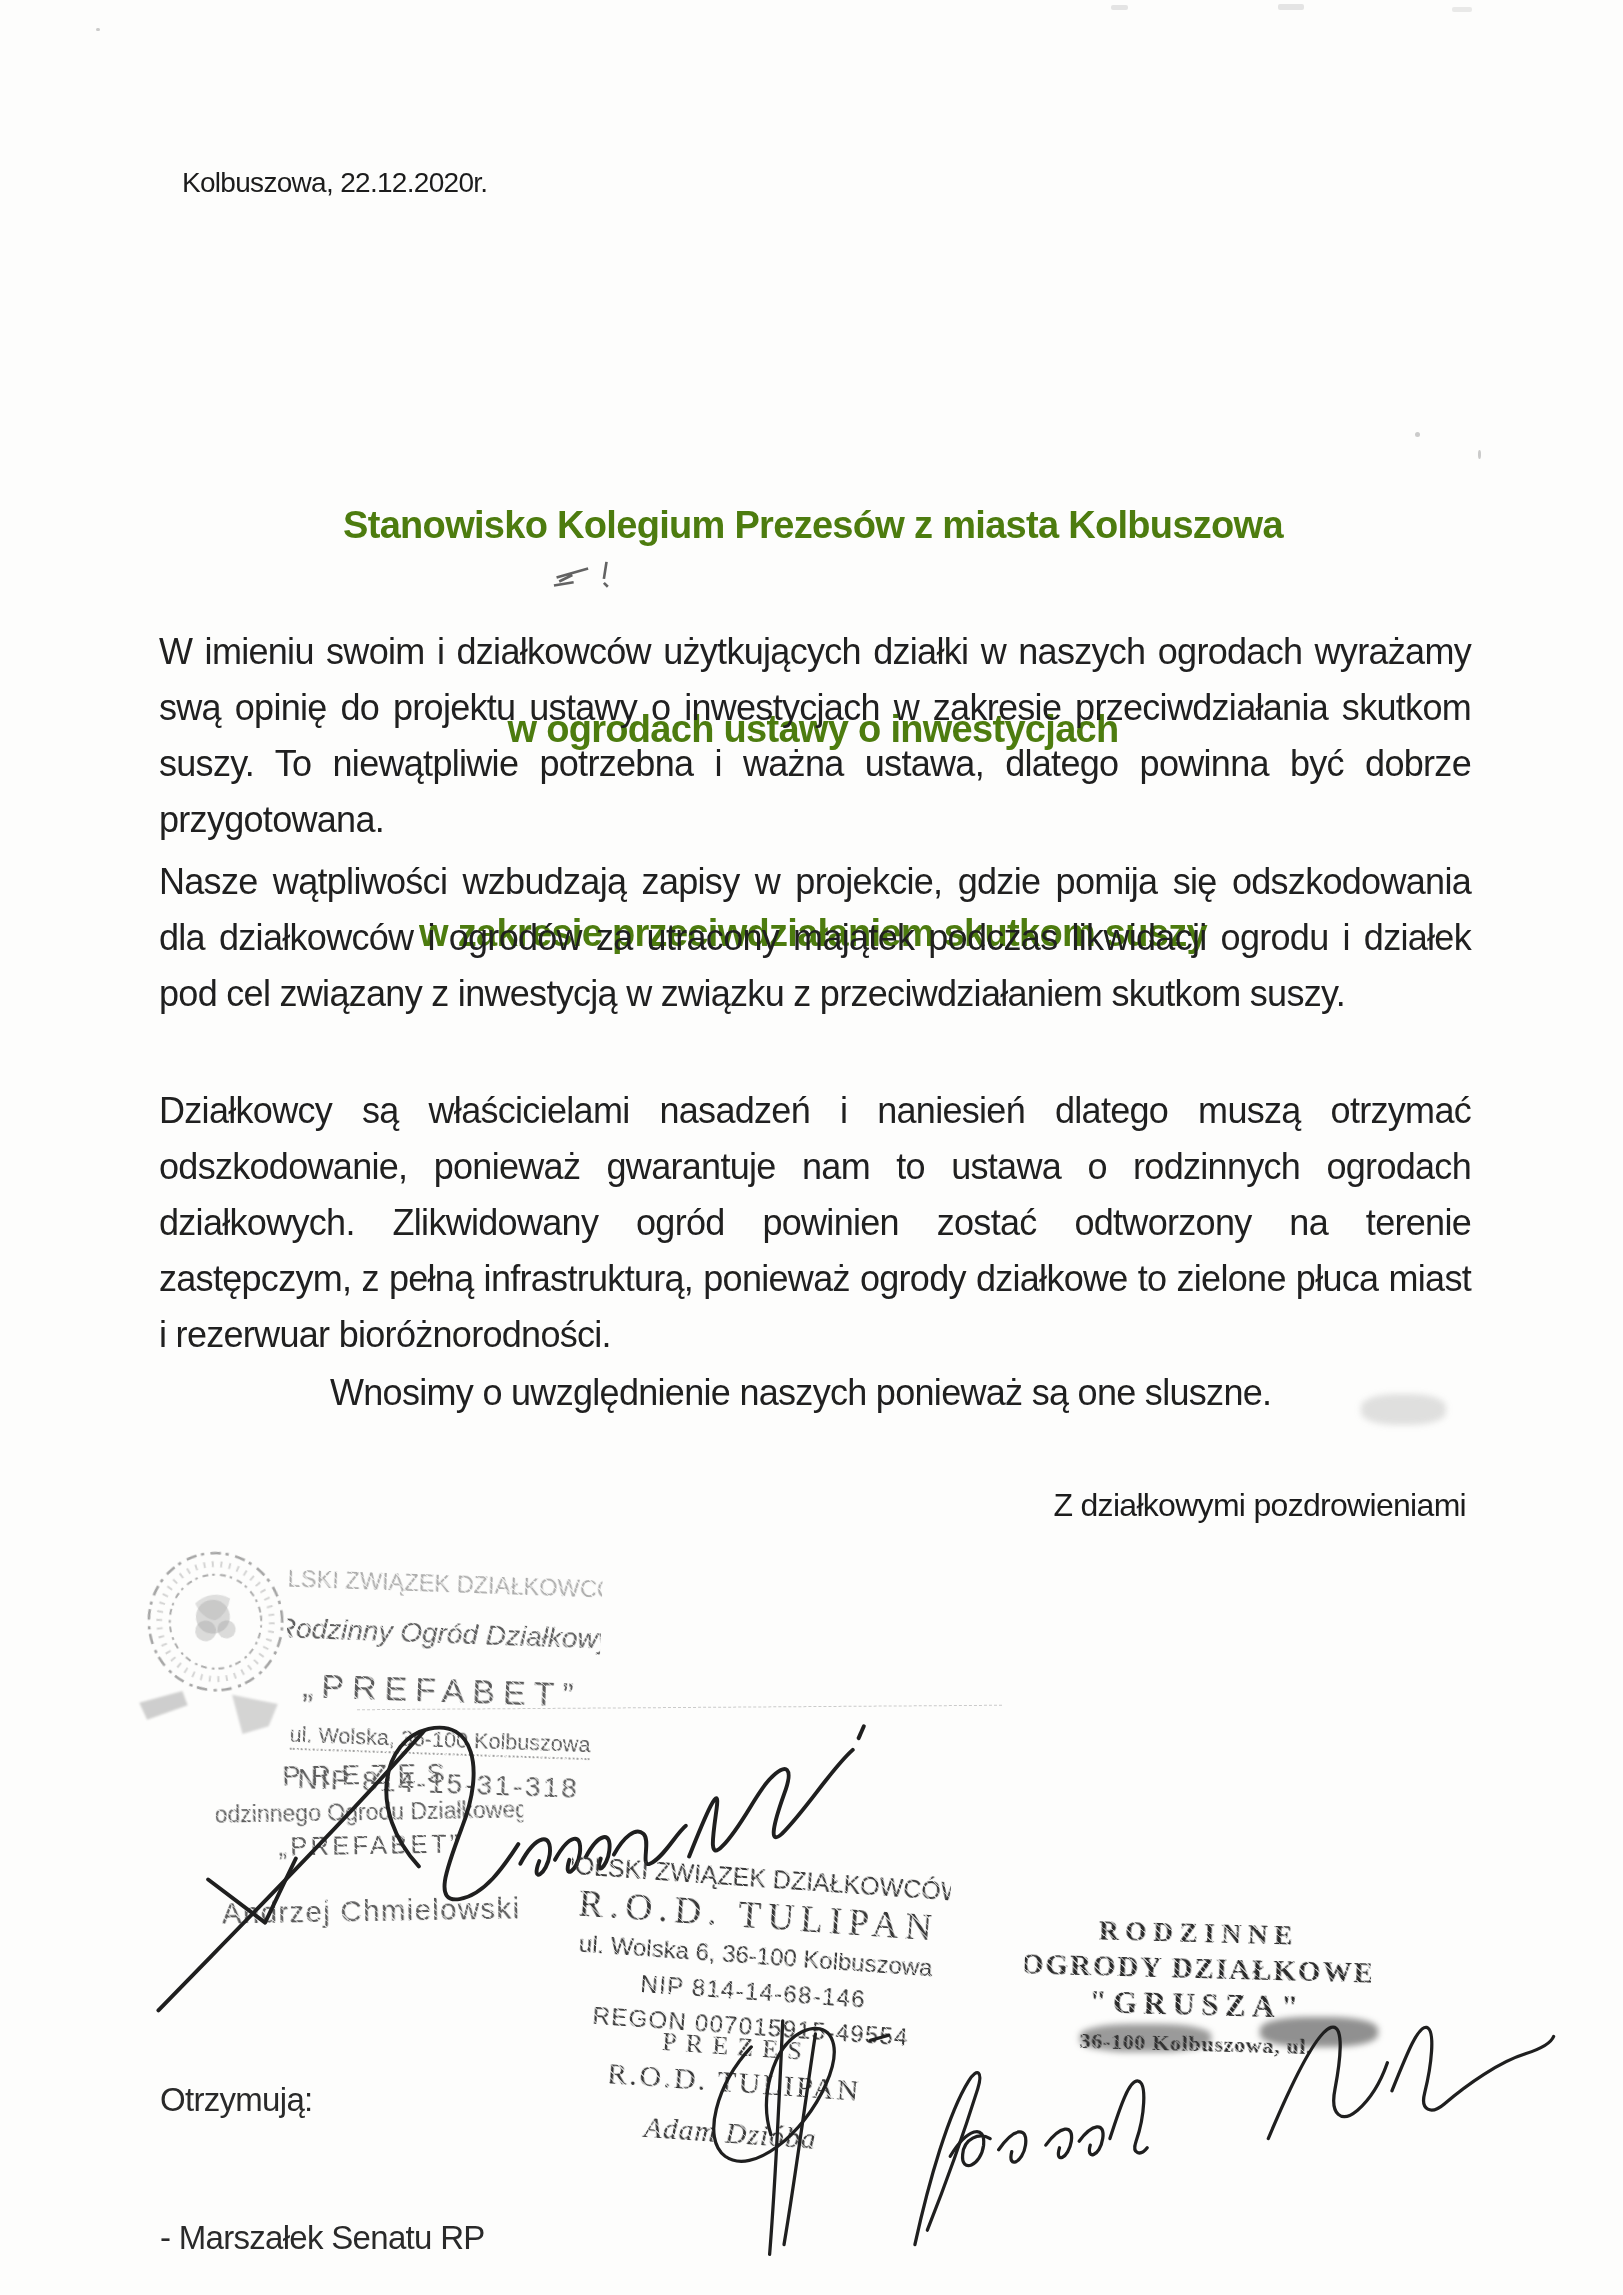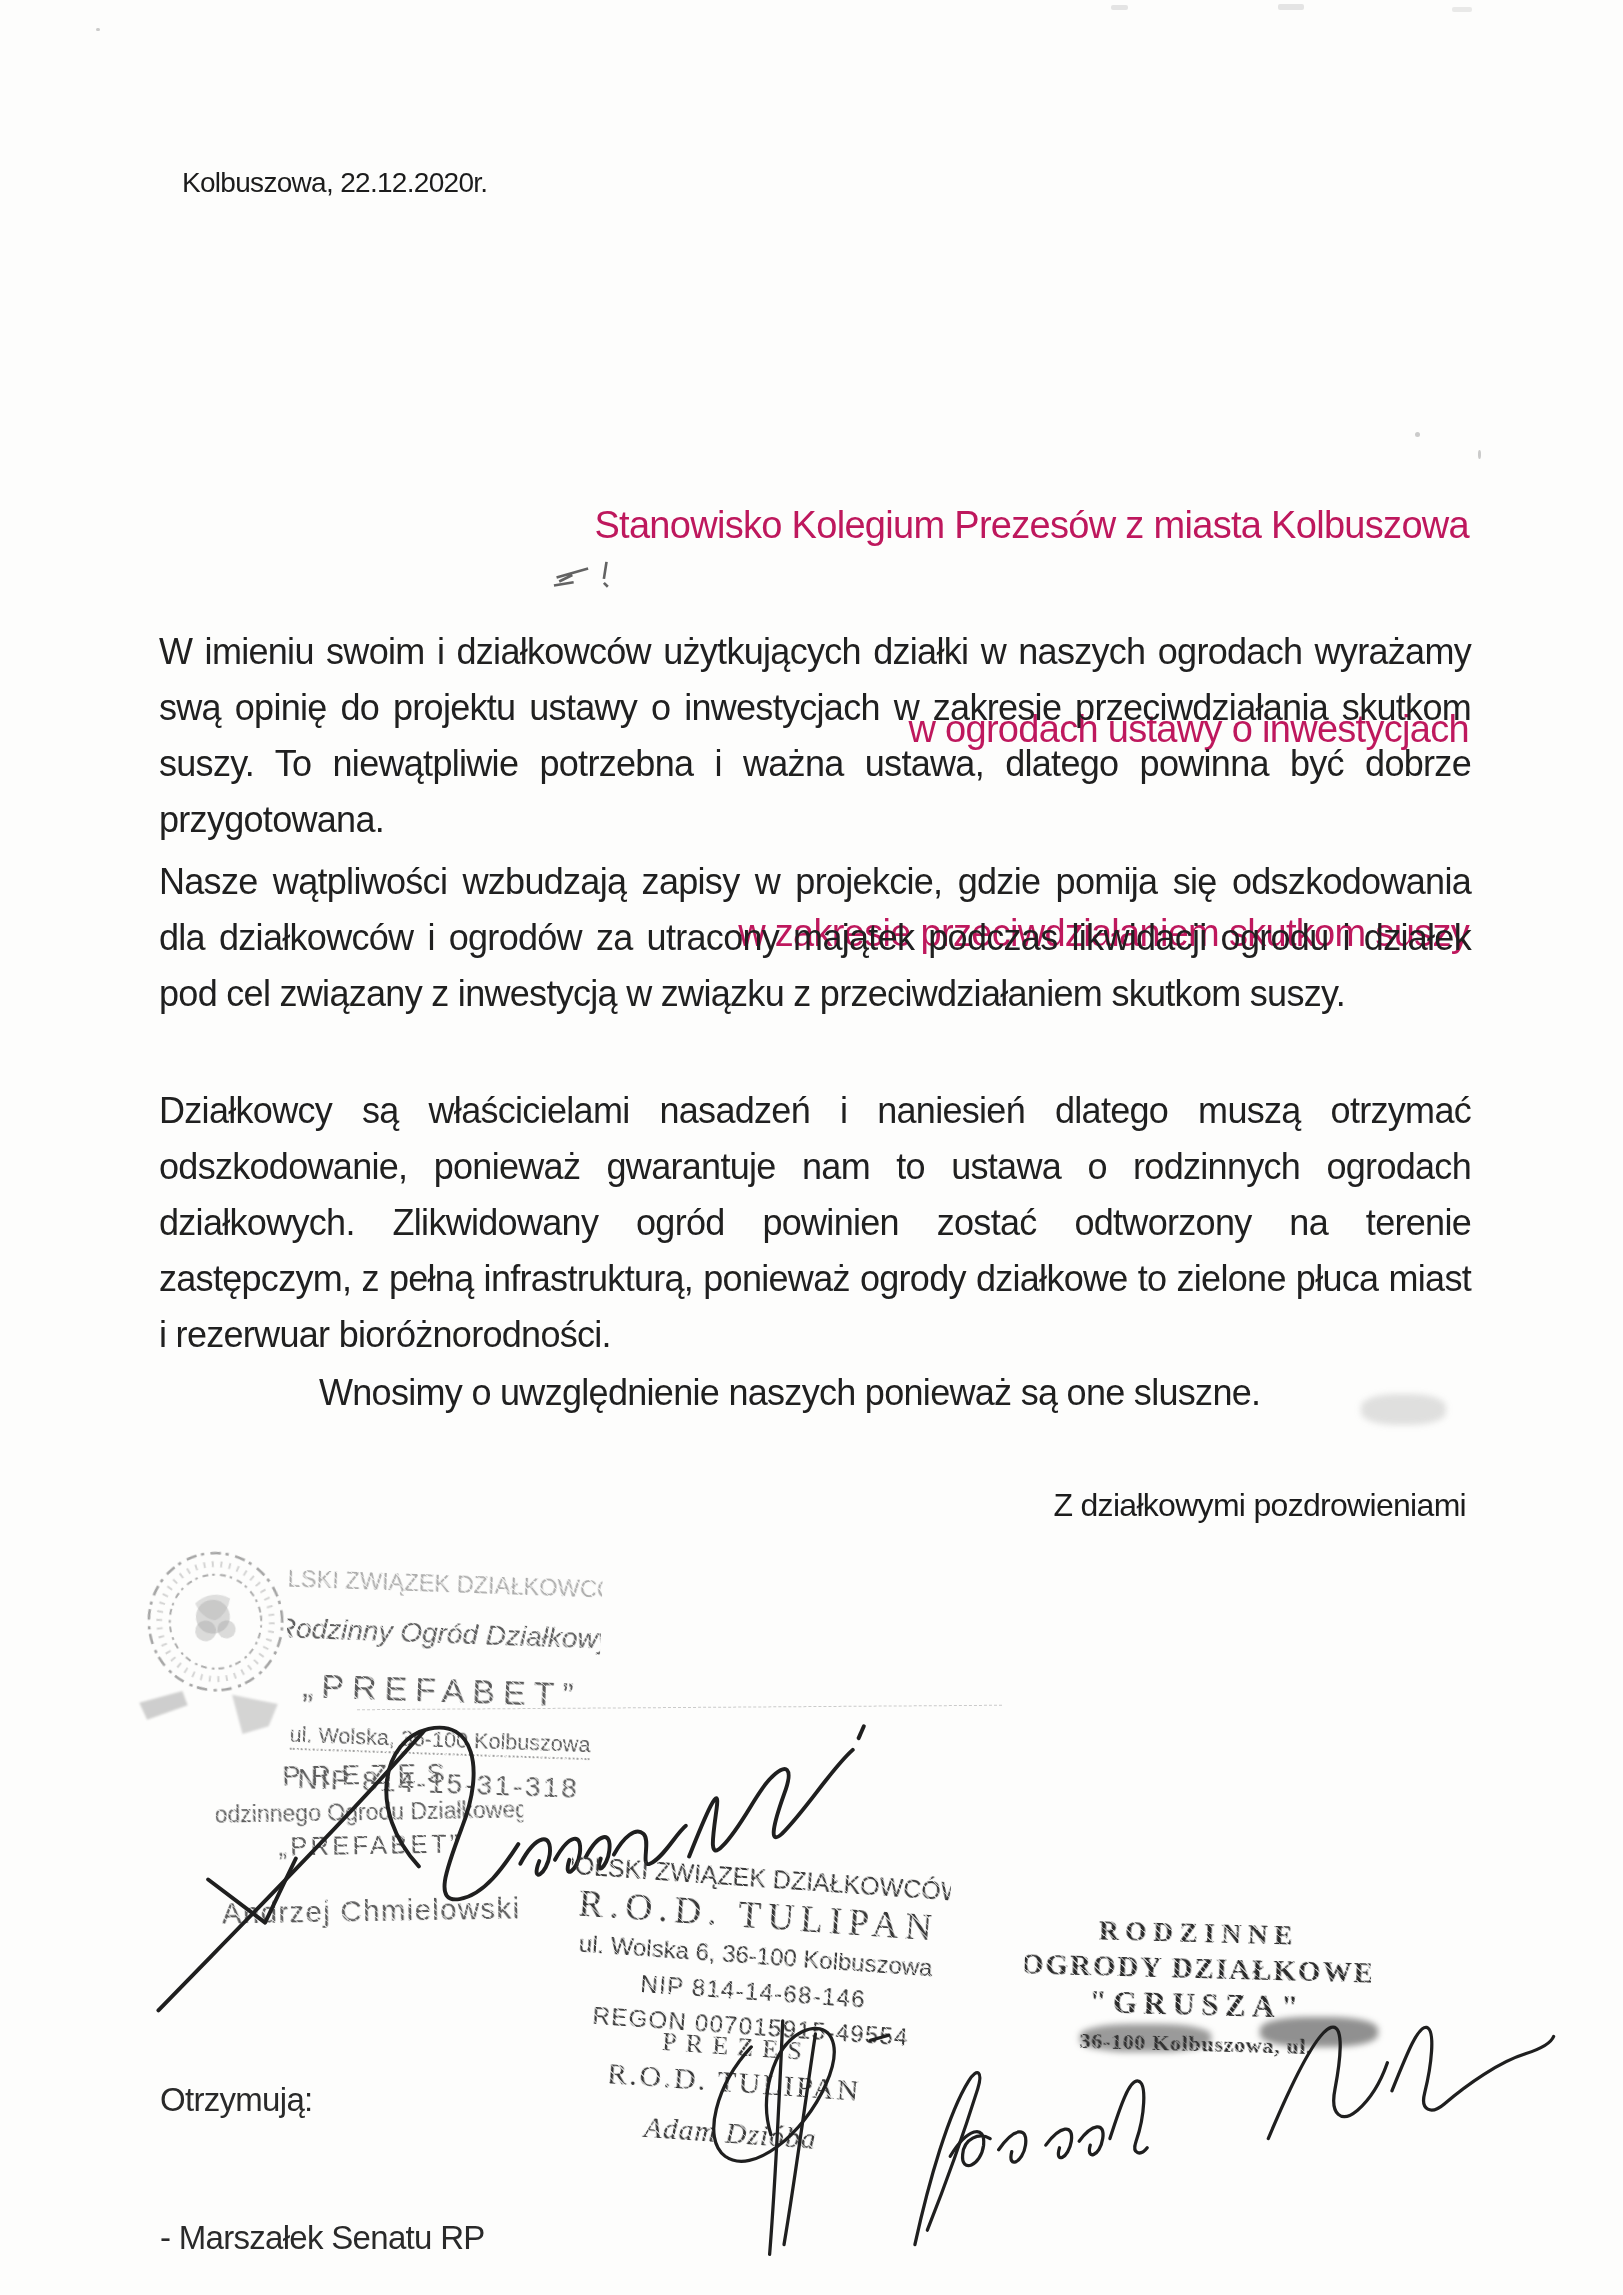--- a/index.html
+++ b/index.html
@@ -8,23 +8,23 @@
     background:#fdfdfc;
     font-family:"Liberation Sans",sans-serif;
     color:#1c1c1c;
     position:relative;
     overflow:hidden;
   }
   #page{position:absolute;inset:0;}
   .t{position:absolute;white-space:pre-wrap;}
   .dateline{font-size:28px;letter-spacing:-0.7px;}
   .title{
-    left:157px;width:1312px;text-align:right;
-    font-size:38px;font-weight:normal;line-height:68px;letter-spacing:-0.7px;
-    color:#be185d;
+    left:157px;width:1312px;text-align:center;
+    font-size:38px;font-weight:bold;line-height:68px;letter-spacing:-0.7px;
+    color:#4d7c0f;
   }
   .para{
     left:159px;width:1312px;
     font-size:36px;line-height:56px;letter-spacing:-0.7px;
     text-align:justify;text-align-last:left;
     color:#202020;
   }
   .oneline{white-space:nowrap;}
   .signoff{left:157px;width:1309px;text-align:right;font-size:32px;letter-spacing:-0.7px;}
   .recipients{font-size:33px;line-height:46px;letter-spacing:-0.7px;color:#2a2a2a;}
@@ -65,21 +65,21 @@
 
   <svg style="left:550px;top:550px;" width="92" height="46" viewBox="0 0 140 70">
     <path d="M10 42 l48 -14 M6 54 l30 -5 M14 48 l20 -10" stroke="#3c3c3c" stroke-width="4" fill="none" opacity=".8"></path>
     <path d="M86 18 l-4 26 M82 50 l6 6" stroke="#3c3c3c" stroke-width="4" fill="none" opacity=".8"></path>
   </svg>
 
   <div class="t para" style="top:624px;">W imieniu swoim i działkowców użytkujących działki w naszych ogrodach wyrażamy swą opinię do projektu ustawy o inwestycjach w zakresie przeciwdziałania skutkom suszy. To niewątpliwie potrzebna i ważna ustawa, dlatego powinna być dobrze przygotowana.</div>
   <div class="t para" style="top:854px;">Nasze wątpliwości wzbudzają zapisy w projekcie, gdzie pomija się odszkodowania dla działkowców i ogrodów za utracony majątek podczas likwidacji ogrodu i działek pod cel związany z inwestycją w związku z przeciwdziałaniem skutkom suszy.</div>
   <div class="t para" style="top:1083px;">Działkowcy są właścicielami nasadzeń i naniesień dlatego muszą otrzymać odszkodowanie, ponieważ gwarantuje nam to ustawa o rodzinnych ogrodach działkowych. Zlikwidowany ogród powinien zostać odtworzony na terenie zastępczym, z pełną infrastrukturą, ponieważ ogrody działkowe to zielone płuca miast i rezerwuar bioróżnorodności.</div>
 
-  <div class="t para oneline" style="left:319px;top:1365px;width:auto;">Wnosimy o uwzględnienie naszych ponieważ są one sluszne.</div>
+  <div class="t para oneline" style="left:330px;top:1365px;width:auto;">Wnosimy o uwzględnienie naszych ponieważ są one sluszne.</div>
 
   <div class="smudge" style="left:1361px;top:1394px;width:85px;height:31px;background:rgba(120,120,120,.22);"></div>
 
   <div class="t signoff" style="top:1487px;">Z działkowymi pozdrowieniami</div>
 
   <svg style="left:134px;top:1538px;" width="170" height="196" viewBox="0 0 260 300">
     <g transform="rotate(-8 125 130)" opacity=".6" filter="blur(1.2px)">
       <ellipse cx="125" cy="128" rx="102" ry="105" stroke="#6c6c6c" stroke-width="4" fill="none" stroke-dasharray="16 7 5 10"></ellipse>
       <ellipse cx="125" cy="128" rx="70" ry="72" stroke="#757575" stroke-width="3" fill="none" stroke-dasharray="9 6 4 8"></ellipse>
       <ellipse cx="125" cy="128" rx="86" ry="88" stroke="#7d7d7d" stroke-width="9" fill="none" stroke-dasharray="3 10" opacity=".55"></ellipse>

